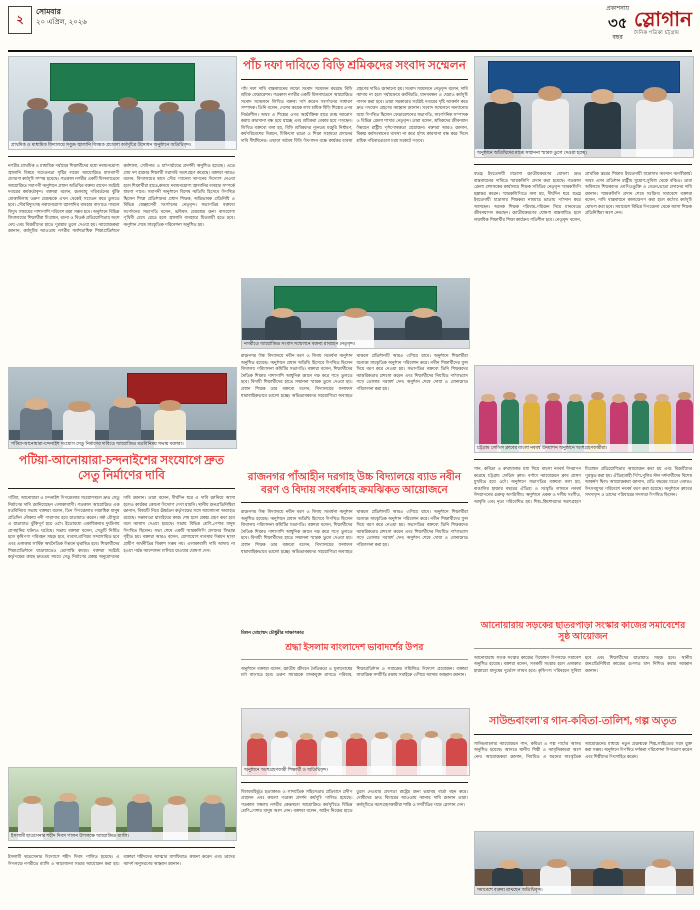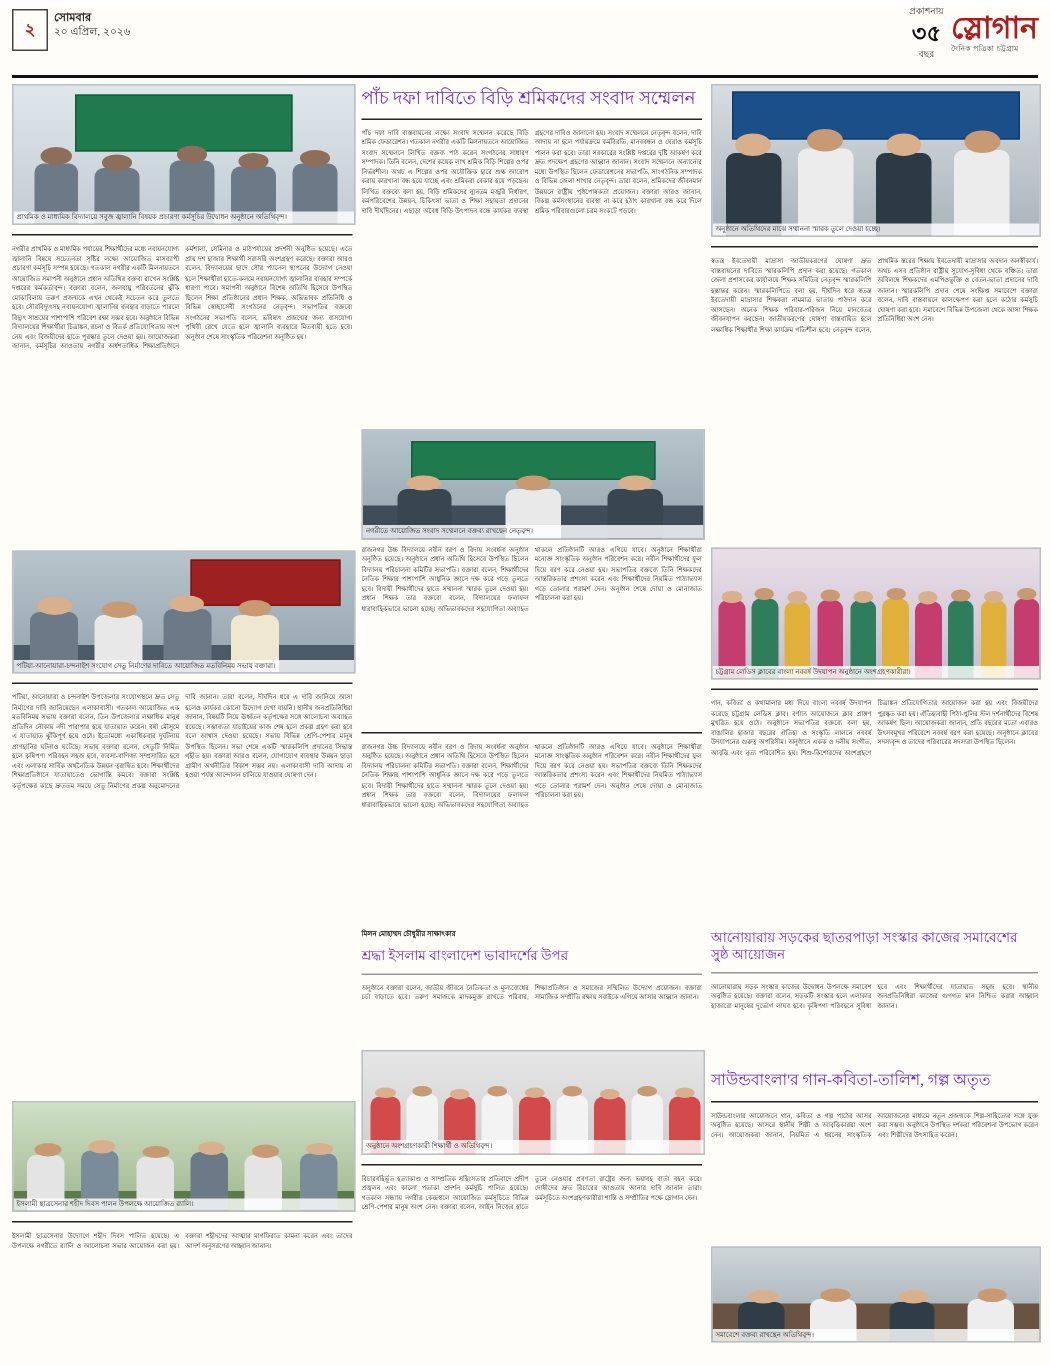--- a/index.html
+++ b/index.html
@@ -23,21 +23,21 @@
   
   .grid{display:flex;gap:6px;padding:4px 8px 6px 8px;box-sizing:border-box;height:856px;}
   .col{width:0;flex:1 1 0;display:flex;flex-direction:column;gap:4px;}
   .col.c1{flex:1.02;}
   .col.c2{flex:1.02;}
   .col.c3{flex:0.98;}
 
   
   .photo{width:100%;background:#cfd8dc;position:relative;overflow:hidden;border:0.5px solid #b9c0c4;}
   .photo .cap{position:absolute;left:0;right:0;bottom:0;font-size:4.6px;line-height:1.35;color:#222;background:rgba(255,255,255,.82);padding:1px 2px;}
-  .hl{font-family:"Liberation Serif",serif;font-weight:normal;color:#6d28d9;line-height:1.22;}
+  .hl{font-family:"Liberation Serif",serif;font-weight:bold;text-align:center;color:#ef4444;line-height:1.22;}
   .hl.h1{font-size:13px;}
   .hl.h2{font-size:12px;}
   .hl.h3{font-size:10.5px;}
   .hl.h4{font-size:9px;}
   .rule{border-top:1px solid #222;margin:2px 0;}
   .rule.thin{border-top:.5px solid #999;}
   .body{font-size:4.3px;line-height:1.52;text-align:justify;color:#222;column-gap:4px;hyphens:auto;overflow:hidden;}
   .body.c2{column-count:2;}
   .byline{font-size:4.6px;font-weight:bold;color:#111;text-align:left;margin-bottom:1px;}
 
@@ -106,20 +106,21 @@
         <div class="ppl" style="left:5%;width:14%;height:50%"></div>
           <div class="head" style="left:7%;bottom:48%;width:10%;height:14%;background:#d9b08c"></div>
         <div class="ppl" style="left:24%;width:14%;height:47%;background:#e8e8e8"></div>
           <div class="head" style="left:26%;bottom:45%;width:10%;height:14%;background:#c89a74"></div>
         <div class="ppl" style="left:44%;width:14%;height:52%"></div>
           <div class="head" style="left:46%;bottom:50%;width:10%;height:14%;background:#d9b08c"></div>
         <div class="ppl" style="left:64%;width:14%;height:48%;background:#f0e7d0"></div>
           <div class="head" style="left:66%;bottom:46%;width:10%;height:14%;background:#c89a74"></div>
         <div class="cap">পটিয়া-আনোয়ারা-চন্দনাইশ সংযোগ সেতু নির্মাণের দাবিতে আয়োজিত মতবিনিময় সভায় বক্তারা।</div>
       </div>
+      <div class="hl h2">পটিয়া-আনোয়ারা-চন্দনাইশের সংযোগে দ্রুত সেতু নির্মাণের দাবি</div>
       <div class="rule"></div>
       <div class="body c2" style="height:268px">পটিয়া, আনোয়ারা ও চন্দনাইশ উপজেলার সংযোগস্থলে দ্রুত সেতু নির্মাণের দাবি জানিয়েছেন এলাকাবাসী। গতকাল আয়োজিত এক মতবিনিময় সভায় বক্তারা বলেন, তিন উপজেলার লক্ষাধিক মানুষ প্রতিদিন নৌকায় নদী পারাপার হয়ে যাতায়াত করেন। বর্ষা মৌসুমে এ যাতায়াত ঝুঁকিপূর্ণ হয়ে ওঠে। ইতোমধ্যে একাধিকবার দুর্ঘটনায় প্রাণহানির ঘটনাও ঘটেছে। সভায় বক্তারা বলেন, সেতুটি নির্মিত হলে কৃষিপণ্য পরিবহন সহজ হবে, ব্যবসা-বাণিজ্য সম্প্রসারিত হবে এবং এলাকার সার্বিক অর্থনৈতিক উন্নয়ন ত্বরান্বিত হবে। শিক্ষার্থীদের শিক্ষাপ্রতিষ্ঠানে যাতায়াতেও ভোগান্তি কমবে। বক্তারা সংশ্লিষ্ট কর্তৃপক্ষের কাছে দ্রুততম সময়ে সেতু নির্মাণের প্রকল্প অনুমোদনের দাবি জানান। তারা বলেন, দীর্ঘদিন ধরে এ দাবি জানিয়ে আসা হলেও কার্যকর কোনো উদ্যোগ দেখা যায়নি। স্থানীয় জনপ্রতিনিধিরা জানান, বিষয়টি নিয়ে ঊর্ধ্বতন কর্তৃপক্ষের সঙ্গে আলোচনা অব্যাহত রয়েছে। সম্ভাব্যতা যাচাইয়ের কাজ শেষ হলে প্রকল্প গ্রহণ করা হবে বলে আশ্বাস দেওয়া হয়েছে। সভায় বিভিন্ন শ্রেণি-পেশার মানুষ উপস্থিত ছিলেন। সভা শেষে একটি স্মারকলিপি প্রদানের সিদ্ধান্ত গৃহীত হয়। বক্তারা আরও বলেন, যোগাযোগ ব্যবস্থার উন্নয়ন ছাড়া গ্রামীণ অর্থনীতির বিকাশ সম্ভব নয়। এলাকাবাসী দাবি আদায় না হওয়া পর্যন্ত আন্দোলন চালিয়ে যাওয়ার ঘোষণা দেন।</div>
 
       <div class="photo" style="height:72px">
         <div class="sky" style="background:linear-gradient(#cfe0c6,#9fb88f)"></div>
         <div class="grass"></div>
         <div class="ppl" style="left:4%;width:11%;height:52%;background:#e4e4e4"></div>
           <div class="head" style="left:6%;bottom:50%;width:8%;height:12%;background:#c89a74"></div>
         <div class="ppl" style="left:20%;width:11%;height:55%;background:#7a8c99"></div>
           <div class="head" style="left:22%;bottom:53%;width:8%;height:12%;background:#d9b08c"></div>
@@ -150,20 +151,21 @@
           <div class="head" style="left:13%;bottom:44%;width:10%;height:14%;background:#d9b08c"></div>
         <div class="ppl" style="left:42%;width:16%;height:46%;background:#e9e9e9"></div>
           <div class="head" style="left:45%;bottom:44%;width:10%;height:14%;background:#c89a74"></div>
         <div class="ppl" style="left:72%;width:16%;height:46%;background:#37464f"></div>
           <div class="head" style="left:75%;bottom:44%;width:10%;height:14%;background:#d9b08c"></div>
         <div class="cap">নগরীতে আয়োজিত সংবাদ সম্মেলনে বক্তব্য রাখছেন নেতৃবৃন্দ।</div>
       </div>
 
       <div class="body c2" style="height:118px">রাজনগর উচ্চ বিদ্যালয়ে নবীন বরণ ও বিদায় সংবর্ধনা অনুষ্ঠান অনুষ্ঠিত হয়েছে। অনুষ্ঠানে প্রধান অতিথি হিসেবে উপস্থিত ছিলেন বিদ্যালয় পরিচালনা কমিটির সভাপতি। বক্তারা বলেন, শিক্ষার্থীদের নৈতিক শিক্ষার পাশাপাশি আধুনিক জ্ঞানে দক্ষ করে গড়ে তুলতে হবে। বিদায়ী শিক্ষার্থীদের হাতে সম্মাননা স্মারক তুলে দেওয়া হয়। প্রধান শিক্ষক তার বক্তব্যে বলেন, বিদ্যালয়ের ফলাফল ধারাবাহিকভাবে ভালো হচ্ছে। অভিভাবকদের সহযোগিতা অব্যাহত থাকলে প্রতিষ্ঠানটি আরও এগিয়ে যাবে। অনুষ্ঠানে শিক্ষার্থীরা মনোজ্ঞ সাংস্কৃতিক অনুষ্ঠান পরিবেশন করে। নবীন শিক্ষার্থীদের ফুল দিয়ে বরণ করে নেওয়া হয়। সভাপতির বক্তব্যে তিনি শিক্ষকদের আন্তরিকতার প্রশংসা করেন এবং শিক্ষার্থীদের নিয়মিত পাঠ্যাভ্যাস গড়ে তোলার পরামর্শ দেন। অনুষ্ঠান শেষে দোয়া ও মোনাজাত পরিচালনা করা হয়।</div>
 
+      <div class="hl h3">রাজনগর পাঁআহীন দরগাহ উচ্চ বিদ্যালয়ে ব্যাড নবীন বরণ ও বিদায় সংবর্ধনাহ ক্রমঝিকত আয়োজনে</div>
       <div class="rule"></div>
       <div class="body c2" style="height:120px">রাজনগর উচ্চ বিদ্যালয়ে নবীন বরণ ও বিদায় সংবর্ধনা অনুষ্ঠান অনুষ্ঠিত হয়েছে। অনুষ্ঠানে প্রধান অতিথি হিসেবে উপস্থিত ছিলেন বিদ্যালয় পরিচালনা কমিটির সভাপতি। বক্তারা বলেন, শিক্ষার্থীদের নৈতিক শিক্ষার পাশাপাশি আধুনিক জ্ঞানে দক্ষ করে গড়ে তুলতে হবে। বিদায়ী শিক্ষার্থীদের হাতে সম্মাননা স্মারক তুলে দেওয়া হয়। প্রধান শিক্ষক তার বক্তব্যে বলেন, বিদ্যালয়ের ফলাফল ধারাবাহিকভাবে ভালো হচ্ছে। অভিভাবকদের সহযোগিতা অব্যাহত থাকলে প্রতিষ্ঠানটি আরও এগিয়ে যাবে। অনুষ্ঠানে শিক্ষার্থীরা মনোজ্ঞ সাংস্কৃতিক অনুষ্ঠান পরিবেশন করে। নবীন শিক্ষার্থীদের ফুল দিয়ে বরণ করে নেওয়া হয়। সভাপতির বক্তব্যে তিনি শিক্ষকদের আন্তরিকতার প্রশংসা করেন এবং শিক্ষার্থীদের নিয়মিত পাঠ্যাভ্যাস গড়ে তোলার পরামর্শ দেন। অনুষ্ঠান শেষে দোয়া ও মোনাজাত পরিচালনা করা হয়।</div>
 
       <div class="byline">মিলন মোহাম্মদ চৌধুরীর সাক্ষাৎকার</div>
       <div class="hl h4">শ্রদ্ধা ইসলাম বাংলাদেশ ভাবাদর্শের উপর</div>
       <div class="rule thin"></div>
       <div class="body c2" style="height:40px">অনুষ্ঠানে বক্তারা বলেন, জাতীয় জীবনে নৈতিকতা ও মূল্যবোধের চর্চা বাড়াতে হবে। তরুণ সমাজকে মাদকমুক্ত রাখতে পরিবার, শিক্ষাপ্রতিষ্ঠান ও সমাজের সম্মিলিত উদ্যোগ প্রয়োজন। বক্তারা সামাজিক সম্প্রীতি রক্ষায় সবাইকে এগিয়ে আসার আহ্বান জানান।</div>
 
       <div class="photo" style="height:68px">
         <div class="sky" style="background:linear-gradient(#e6e6e6,#cfcfcf)"></div>

